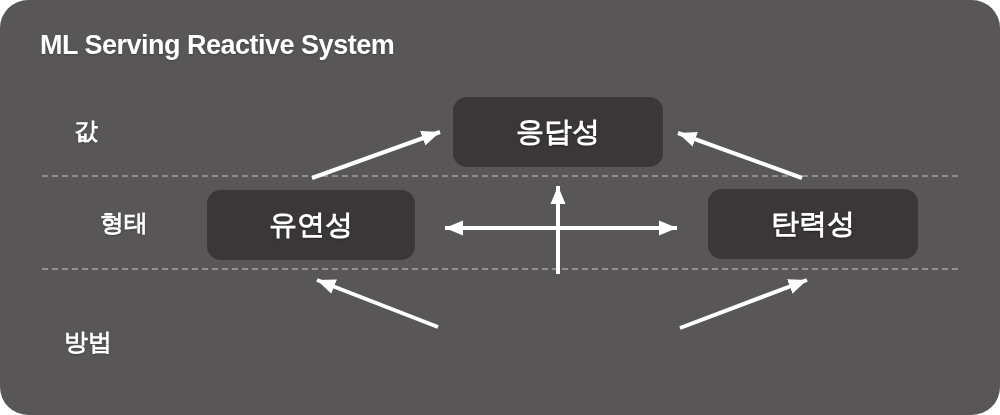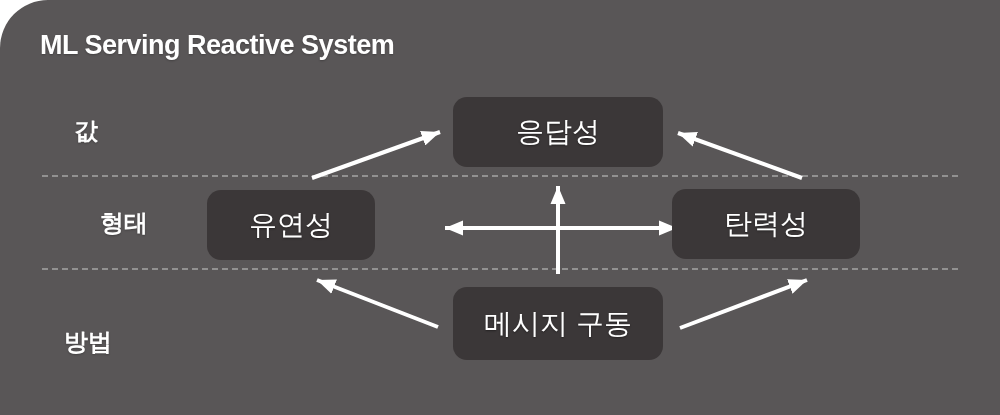--- a/index.html
+++ b/index.html
@@ -13,20 +13,21 @@
     width: 1000px;
     height: 415px;
     background: var(--page-bg, #ffffff);
     overflow: hidden;
   }
   .canvas {
     position: absolute;
     inset: 0;
     background: var(--canvas-bg, #595657);
     border-top-left-radius: 48px;
+    border-radius: 28px;
   }
   .title {
     position: absolute;
     left: 40px;
     top: 30px;
     margin: 0;
     font-size: 27px;
     font-weight: 700;
     letter-spacing: -0.5px;
     color: var(--text, #ffffff);
@@ -55,27 +56,27 @@
   .sep2 { top: 268px; }
   .node {
     position: absolute;
     display: flex;
     align-items: center;
     justify-content: center;
     background: var(--node-bg, #3b3738);
     border-radius: 14px;
     color: var(--text, #ffffff);
     font-size: 28px;
-    font-weight: 400;
+    font-weight: 700;
     text-shadow: 0 1px 2px rgba(0,0,0,0.4);
     box-sizing: border-box;
   }
   .node.responsiveness { left: 453px; top: 97px;  width: 210px; height: 70px; }
-  .node.flexibility    { left: 207px; top: 190px; width: 168px; height: 70px; }
-  .node.elasticity     { left: 672px; top: 189px; width: 188px; height: 70px; }
+  .node.flexibility    { left: 207px; top: 190px; width: 208px; height: 70px; }
+  .node.elasticity     { left: 708px; top: 189px; width: 210px; height: 70px; }
   .node.message        { left: 453px; top: 287px; width: 210px; height: 73px; }
   svg.arrows {
     position: absolute;
     inset: 0;
     pointer-events: none;
   }
   svg.arrows line {
     stroke: var(--arrow, #ffffff);
     stroke-width: 4;
     stroke-linecap: butt;
@@ -113,18 +114,15 @@
 
     <div class="node responsiveness">
       <span>응답성</span>
     </div>
     <div class="node flexibility">
       <span>유연성</span>
     </div>
     <div class="node elasticity">
       <span>탄력성</span>
     </div>
-    <div class="node message">
-      <span>메시지 구동</span>
-    </div>
 
   </div>
 </div>
 
 </body></html>

